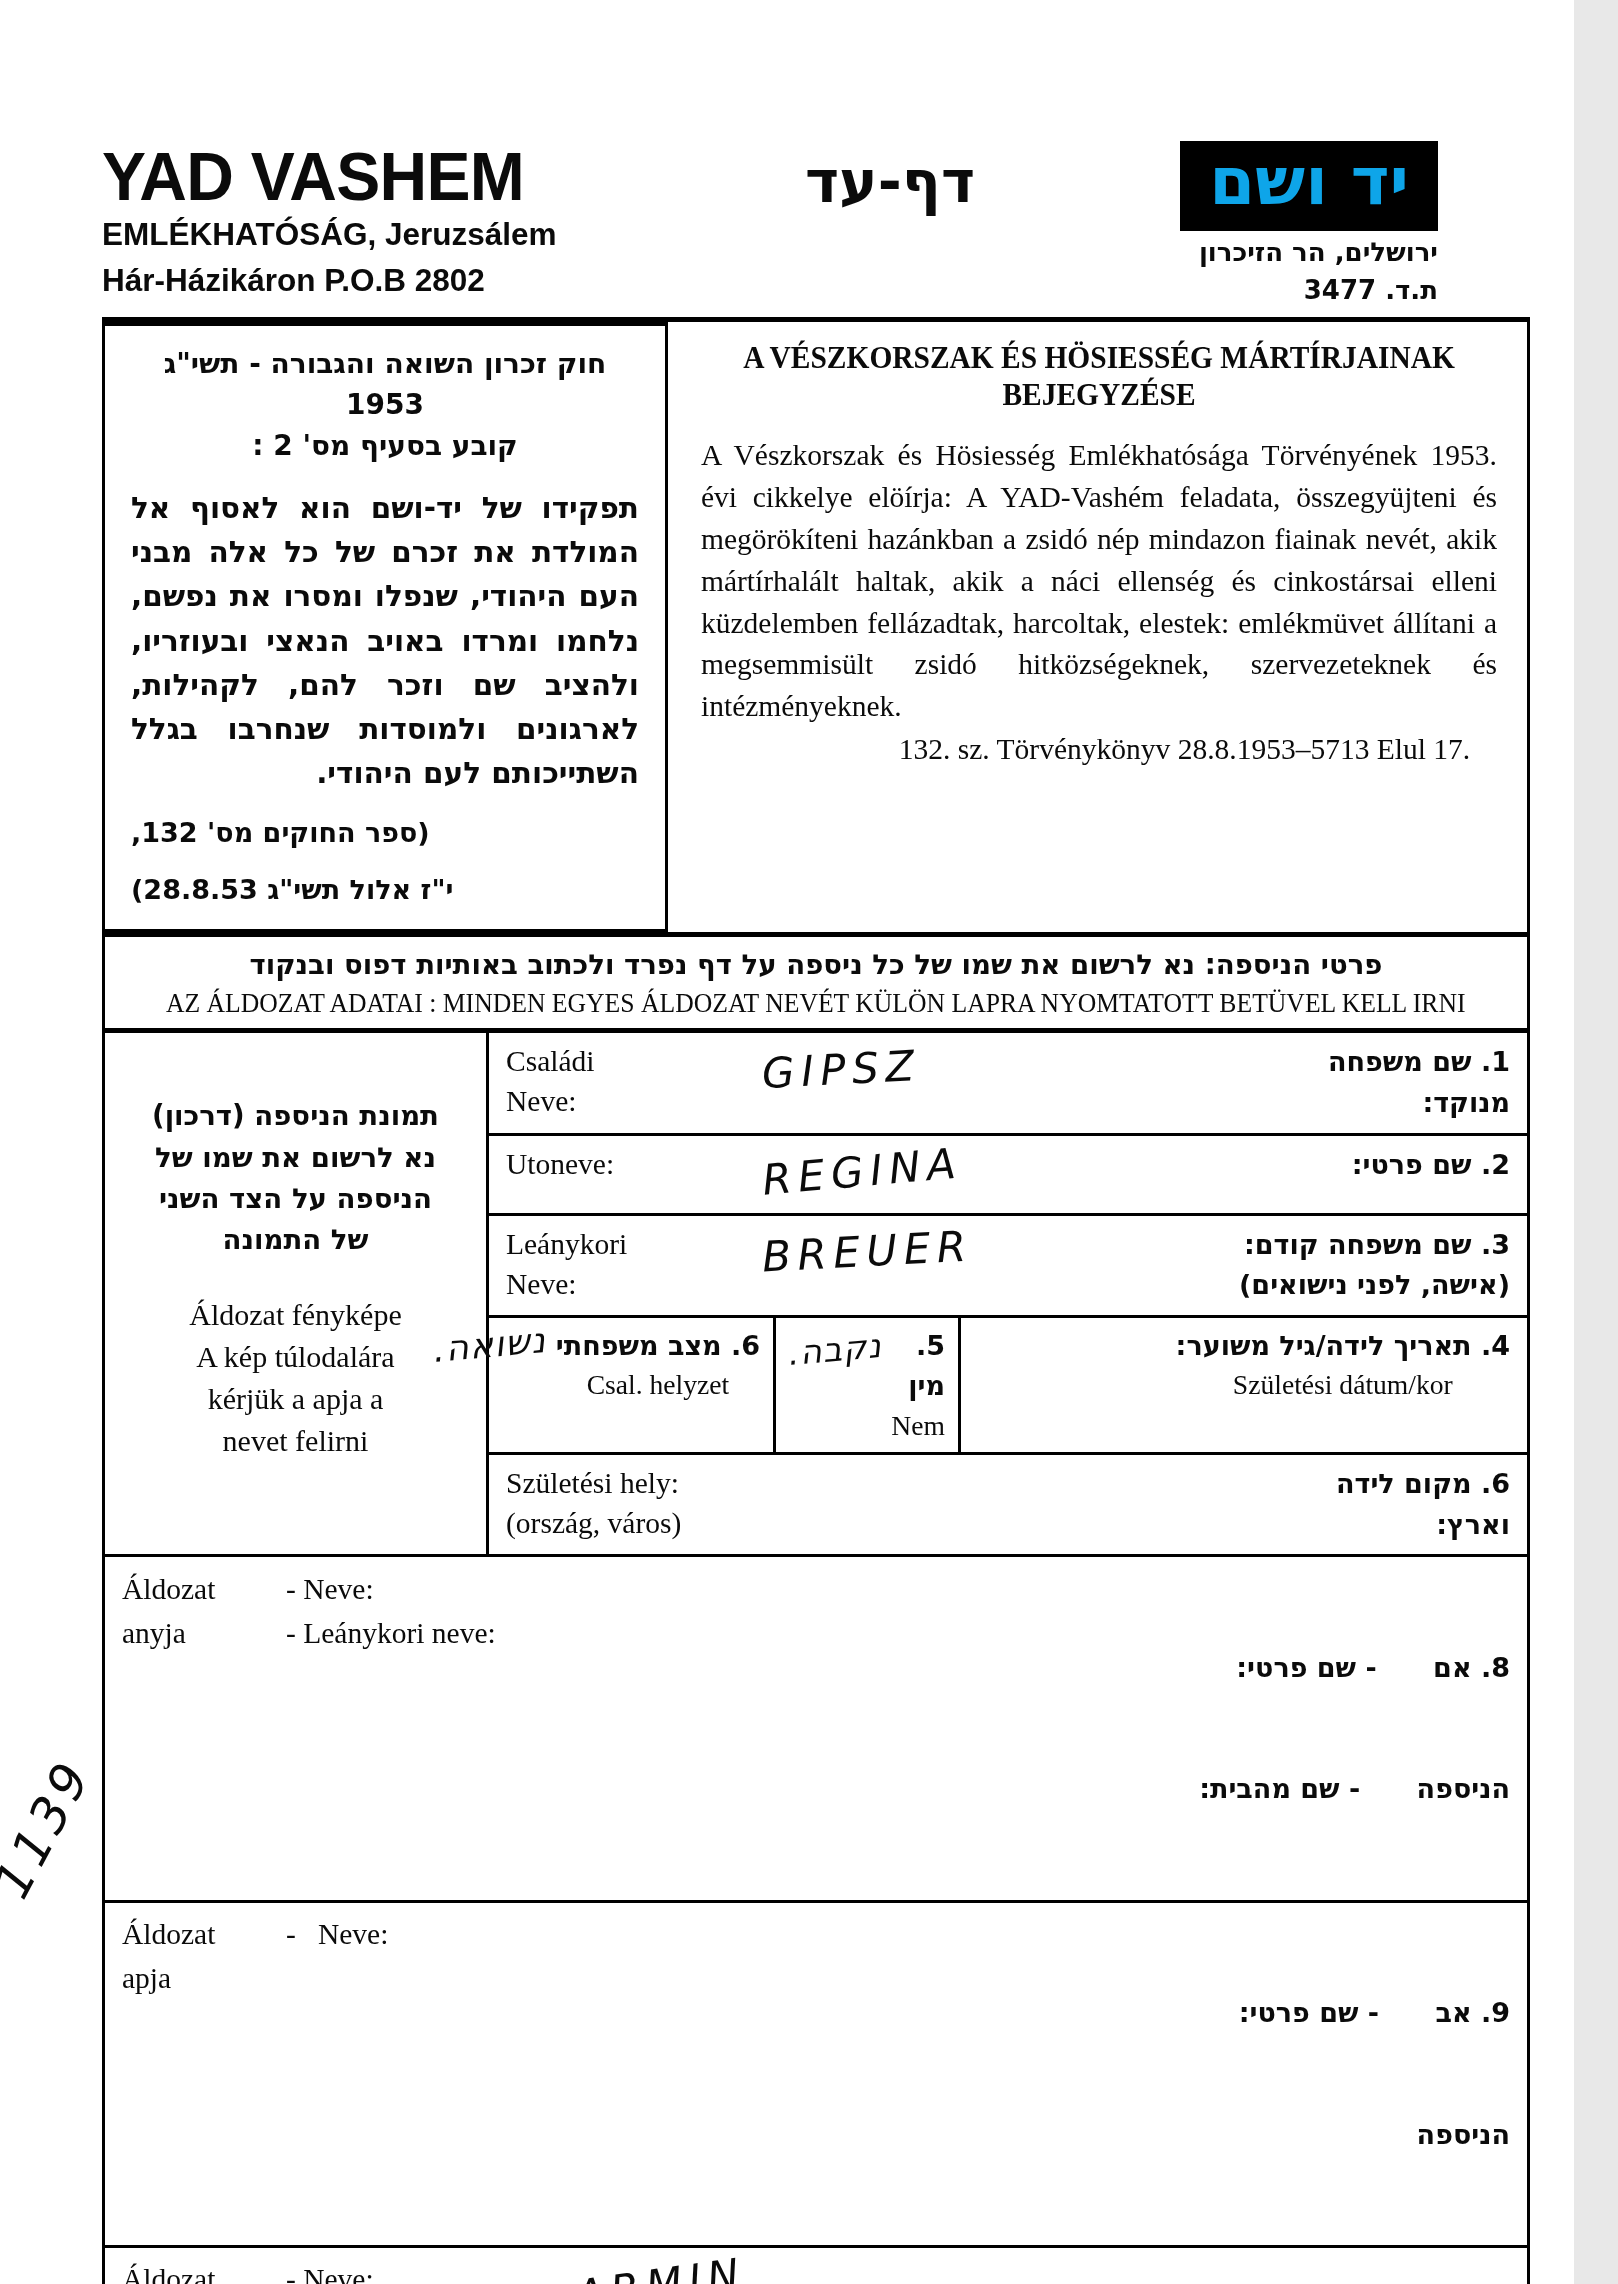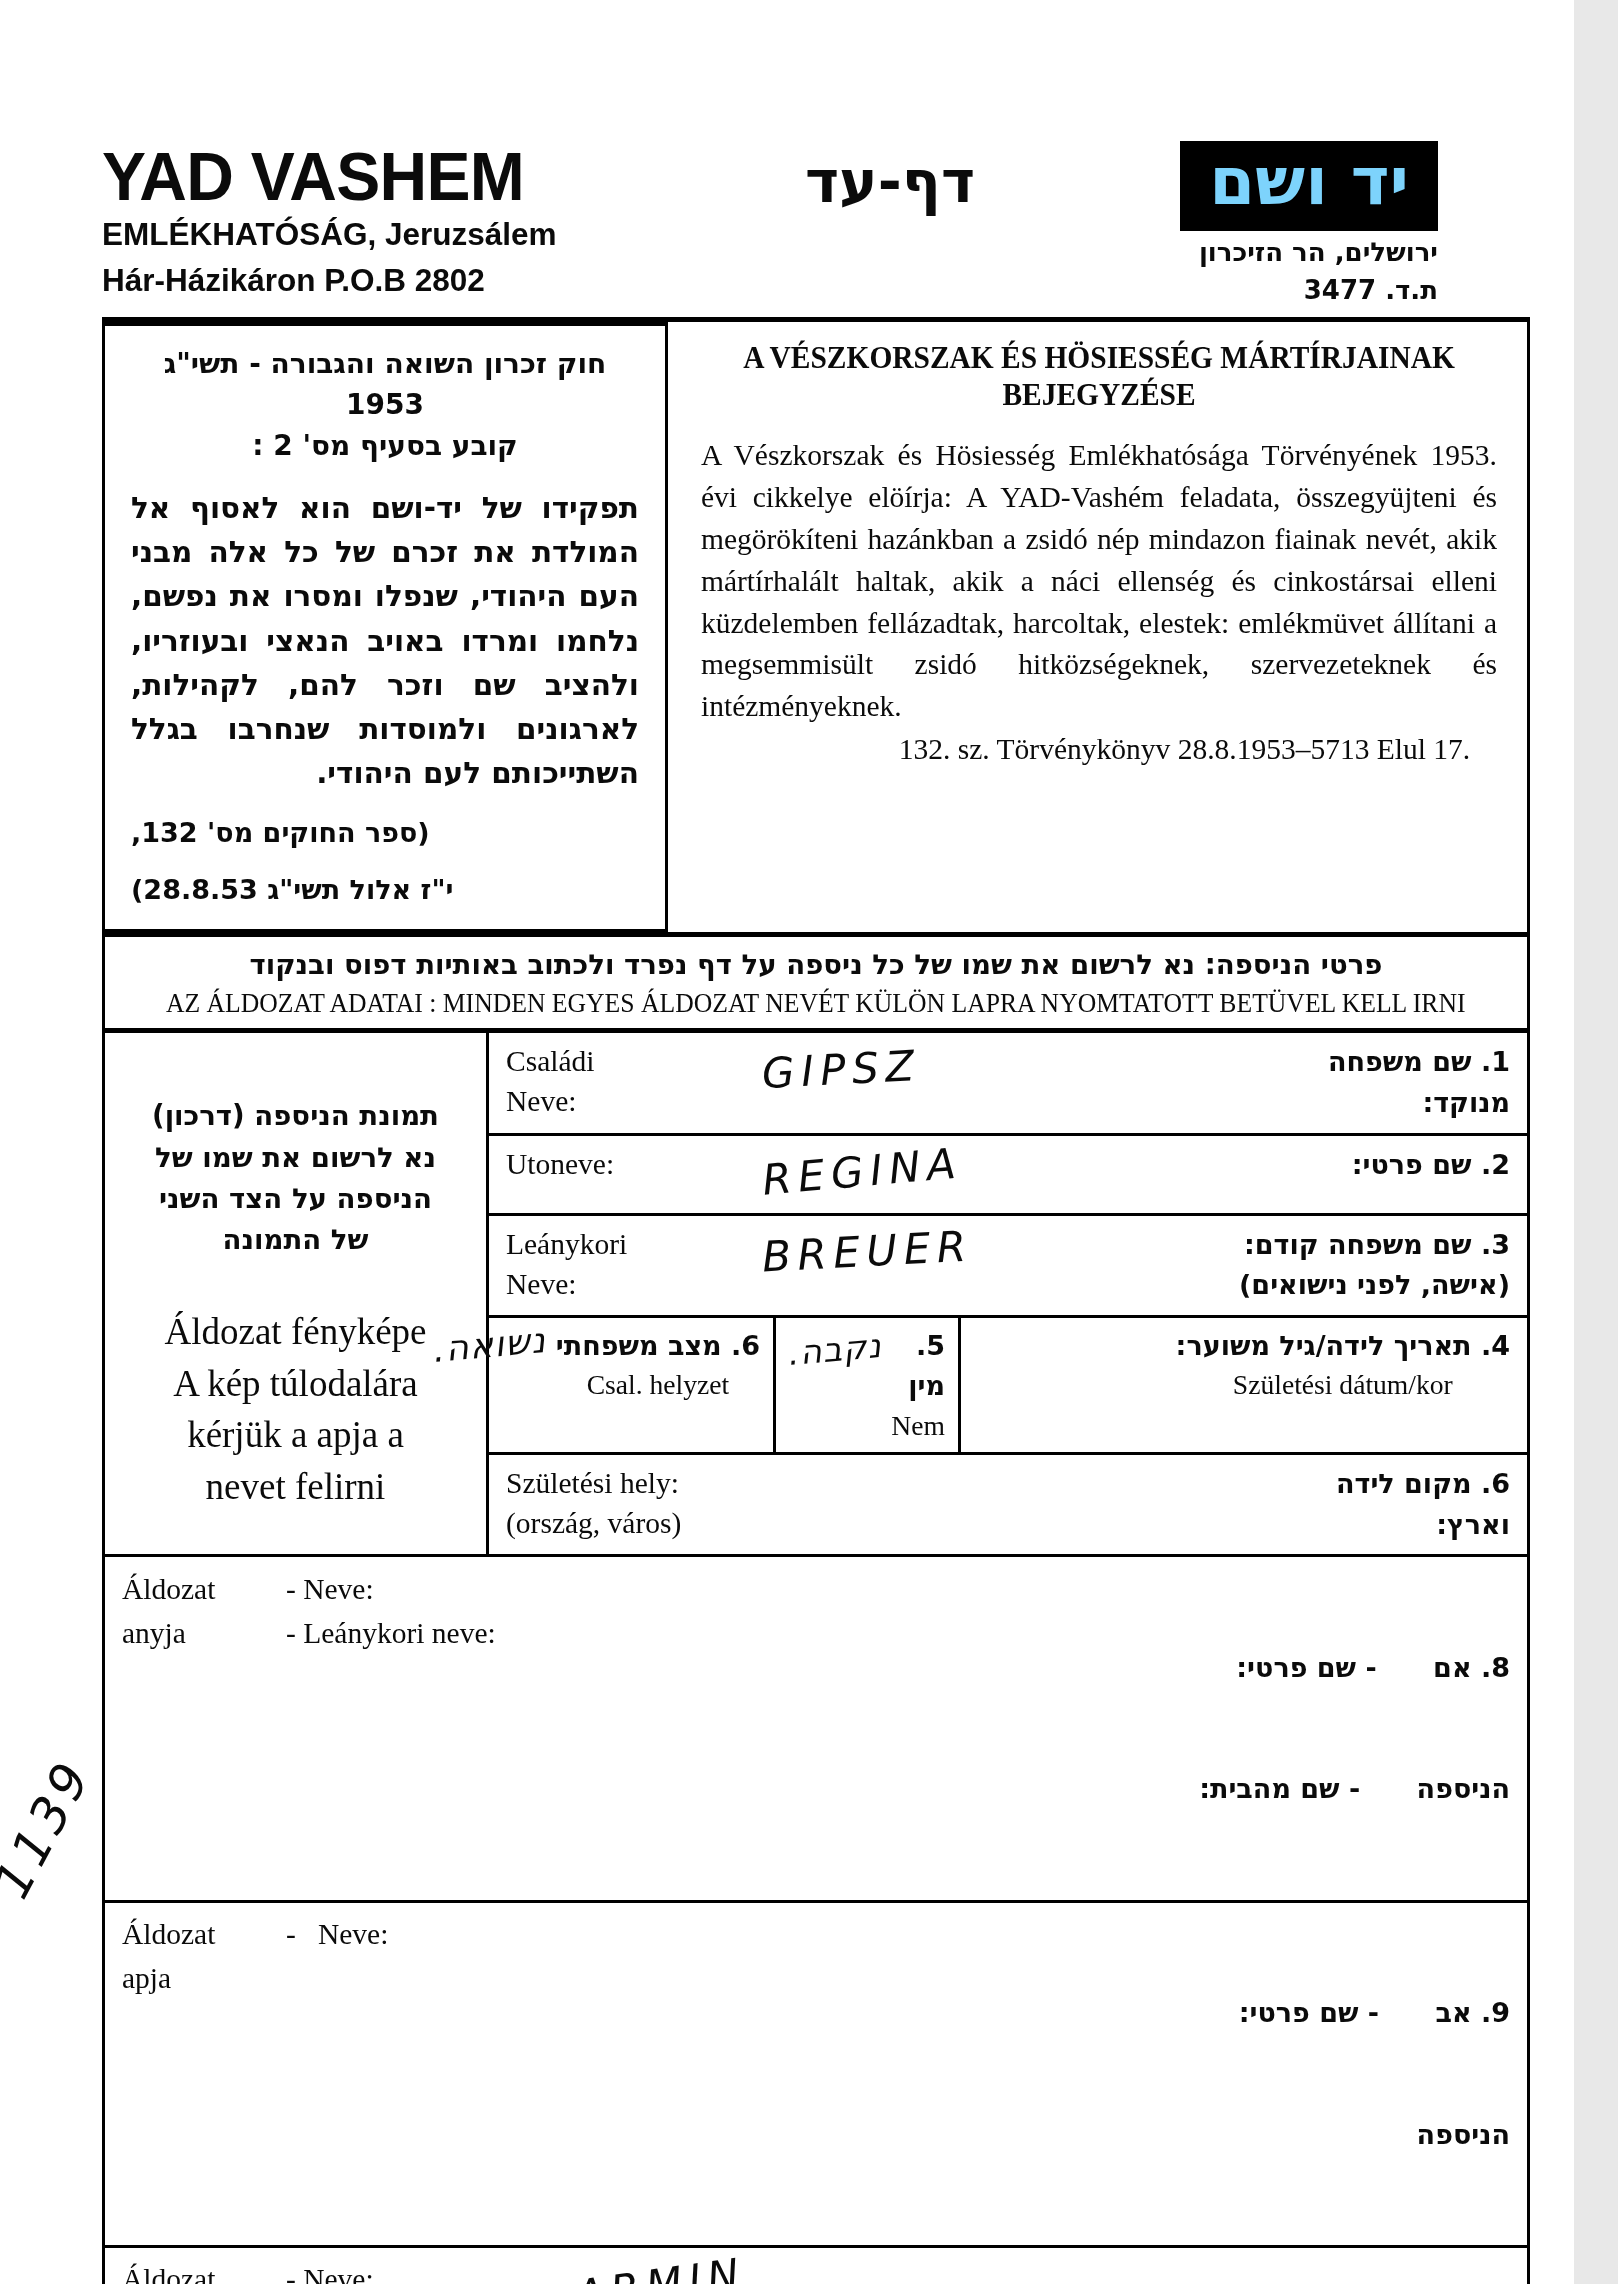--- a/index.html
+++ b/index.html
@@ -15,21 +15,21 @@
 
   
   .header{position:absolute;left:102px;top:141px;width:1428px;display:grid;grid-template-columns:578px 420px 1fr;}
   .org-name{font-family:"Liberation Sans", sans-serif;font-weight:800;font-size:66px;line-height:1.0;
         letter-spacing:-0.7px;transform:scaleY(1.05);transform-origin:left top;}
   .org-sub{font-family:"Liberation Sans", sans-serif;font-weight:700;font-size:31.5px;line-height:1.15;margin-top:9.2px;}
   .hdr-center{text-align:center;padding-top:11.8px;}
   .form-title-he{font-family:"DejaVu Sans", sans-serif;font-weight:800;font-size:58px;line-height:1.0;}
   .form-title-hu{font-family:"Liberation Sans", sans-serif;font-weight:700;font-size:50px;margin-top:6.6px;}
   .hdr-right{text-align:right;padding-right:92px;}
-  .logo-box{display:inline-block;background:#000;color:#7dd3fc;font-family:"DejaVu Sans", sans-serif;
+  .logo-box{display:inline-block;background:#000;color:#0ea5e9;font-family:"DejaVu Sans", sans-serif;
         font-weight:800;font-size:66px;line-height:1.1;padding:5.3px 29px 11.8px 29px;}
   .addr{font-family:"DejaVu Sans", sans-serif;font-weight:700;font-size:26px;direction:rtl;margin-top:5.3px;line-height:1.25;}
 
   
   .sheet{position:absolute;left:102px;top:317px;width:1428px;}
   .law-section{display:flex;border-top:5.3px solid #000;border-right:3.9px solid #000;min-height:328px;box-sizing:border-box;}
   .law-left{width:566px;box-sizing:border-box;border:3.9px solid #000;border-top-width:4.6px;padding:18.4px 26px;
         font-family:"DejaVu Sans", sans-serif;direction:rtl;}
   .law-left .t{font-weight:700;font-size:28px;text-align:center;line-height:1.45;}
   .law-left .b{font-weight:700;font-size:29.5px;line-height:1.5;text-align:justify;margin-top:19.7px;}
@@ -42,21 +42,21 @@
   .instruction{border:3.9px solid #000;border-top-width:5.3px;border-bottom-width:5.3px;text-align:center;
         padding:10.5px 6.6px 9.2px 6.6px;}
   .instruction .he-line{font-weight:700;font-size:27.6px;}
   .instruction .hu-line{font-size:27.6px;margin-top:6.6px;display:inline-block;transform:scaleX(0.93);}
 
   .form-table{border-left:3.9px solid #000;border-right:3.9px solid #000;border-bottom:5.3px solid #000;}
   .top-block{display:flex;}
   .photo-col{width:384px;box-sizing:border-box;border-right:3.9px solid #000;padding:62px 13px 13px 13px;
         text-align:center;}
   .photo-col .he-blk{font-family:"DejaVu Sans", sans-serif;direction:rtl;font-weight:700;font-size:27.6px;line-height:1.5;}
-  .photo-col .hu-blk{font-size:37px;line-height:1.4;margin-top:45px;}
+  .photo-col .hu-blk{font-size:30px;line-height:1.4;margin-top:33px;}
   .rows17{flex:1;display:flex;flex-direction:column;}
   .frow{display:flex;align-items:flex-start;justify-content:space-between;padding:9.2px 17px;
         border-top:3.3px solid #000;box-sizing:border-box;}
   .rows17 .frow:first-child{border-top:none;}
   .lbl{font-size:29.5px;line-height:1.35;}
   .lblw{width:197px;}
   .helbl{font-family:"DejaVu Sans", sans-serif;direction:rtl;font-weight:700;font-size:27px;line-height:1.5;
         text-align:right;}
   .mid{flex:1;text-align:center;padding-top:2.6px;}
   .mid.left{text-align:left;padding-left:59px;}

